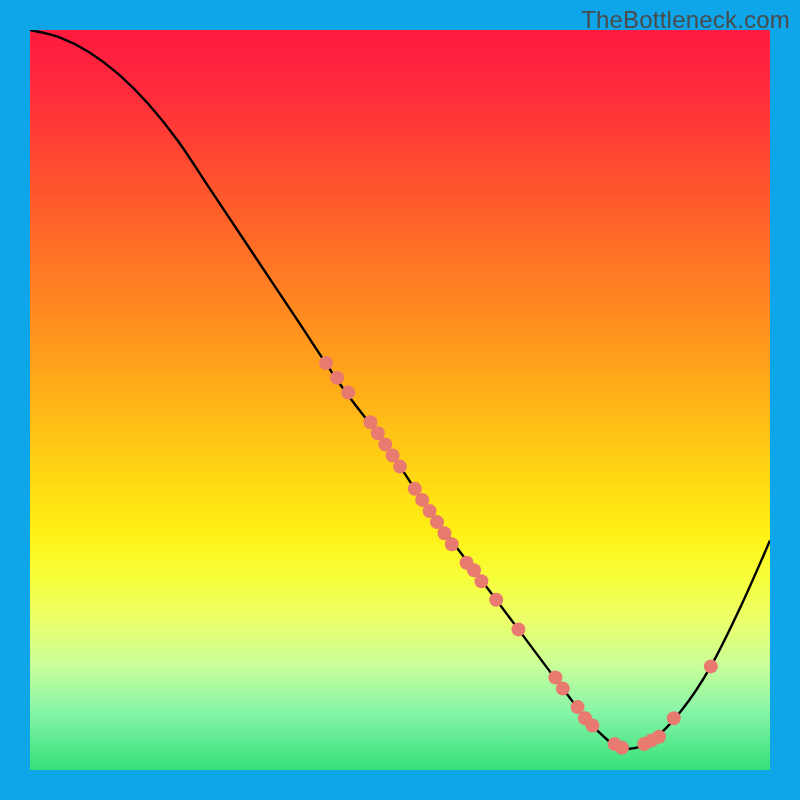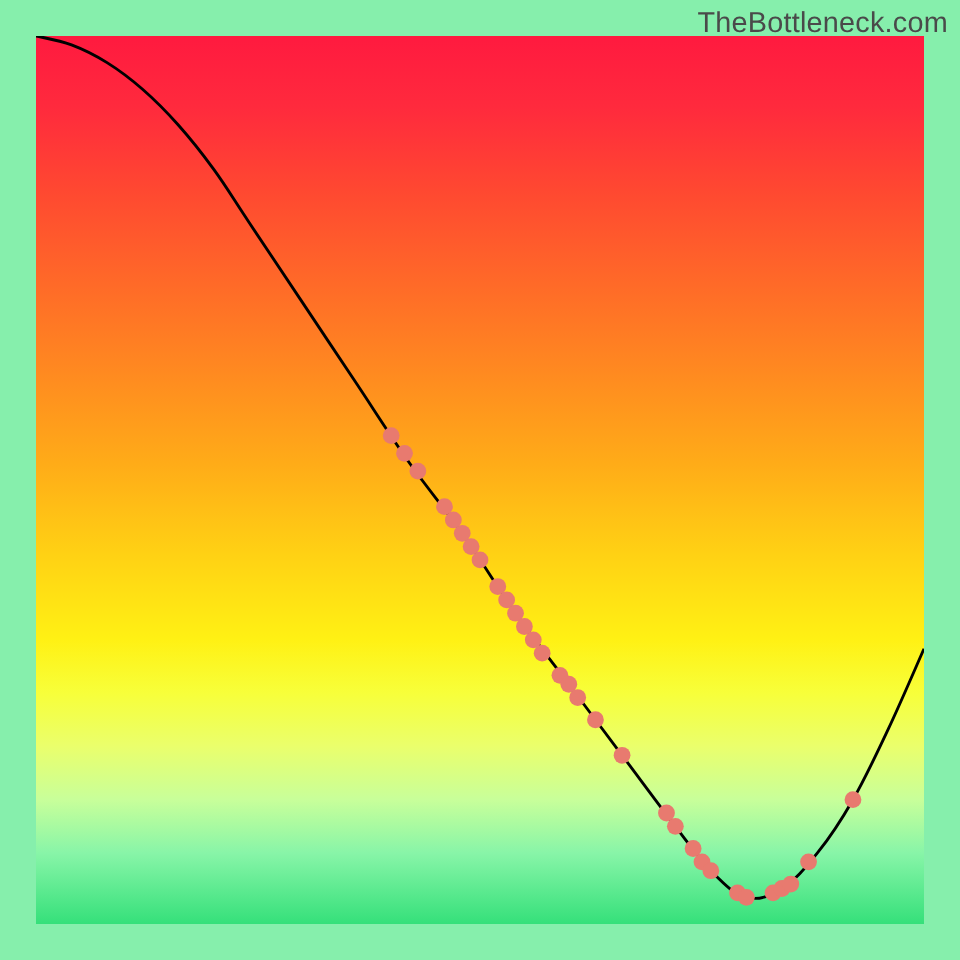--- a/index.html
+++ b/index.html
@@ -8,21 +8,21 @@
     width: 800px;
     height: 800px;
     background: #000;
     overflow: hidden;
     font-family: Arial, Helvetica, sans-serif;
   }
   .stage {
     position: relative;
     width: 800px;
     height: 800px;
-    background: #86efac;
+    background: #0ea5e9;
   }
   .plot-area {
     position: absolute;
     left: 30px;
     top: 30px;
     width: 740px;
     height: 740px;
     overflow: hidden;
   }
   .gradient {

